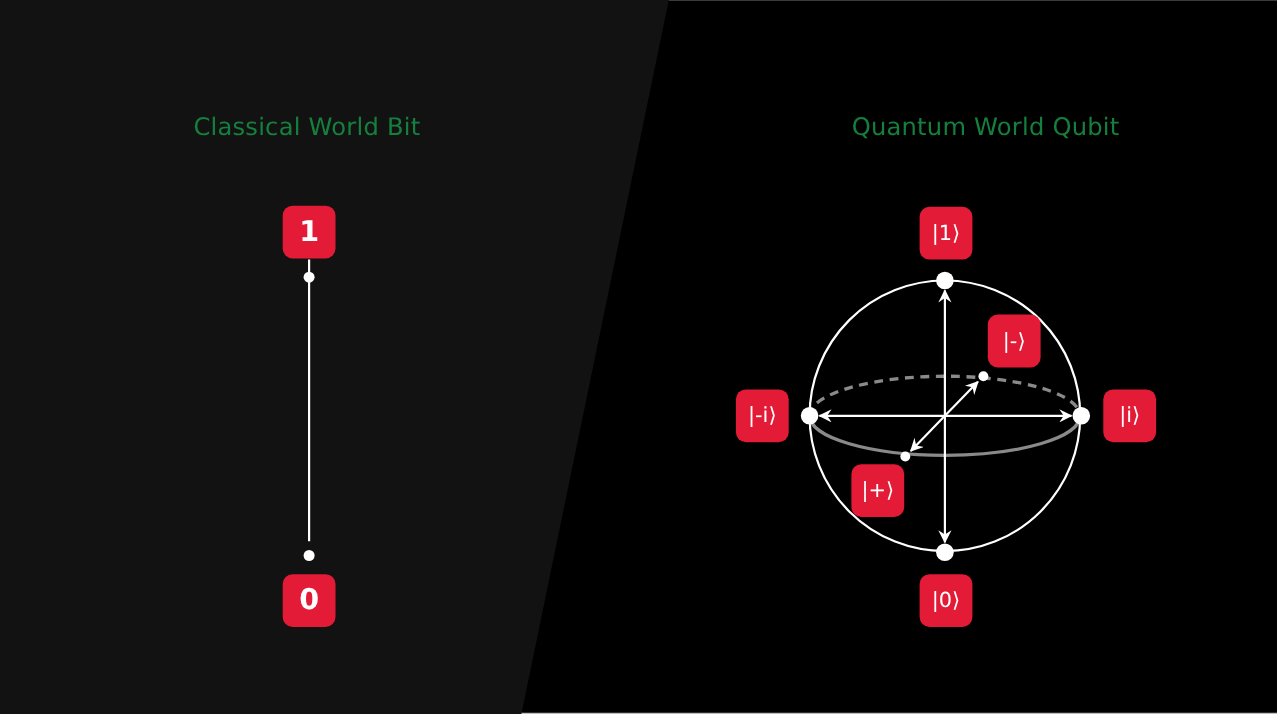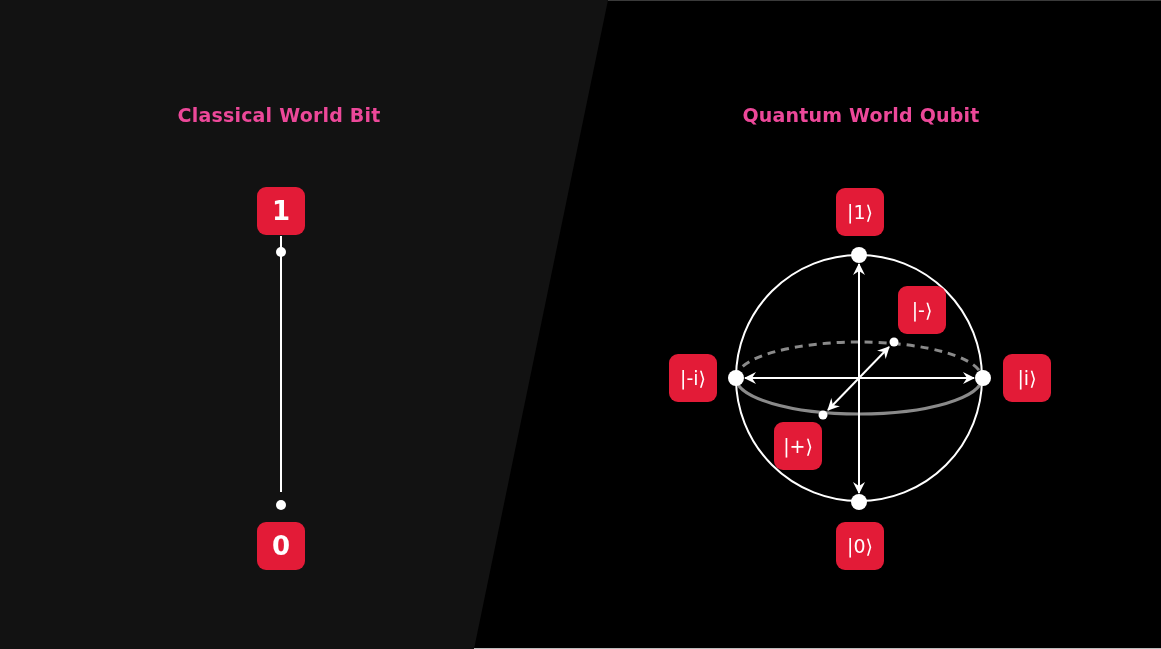--- a/index.html
+++ b/index.html
@@ -3,22 +3,22 @@
 <meta charset="utf-8">
 <style>
   html, body { margin: 0; padding: 0; }
   body {
     width: 1161px; height: 649px; overflow: hidden; position: relative;
     background: #000000;
     font-family: "DejaVu Sans", "Liberation Sans", sans-serif;
   }
   .bg-svg { position: absolute; left: 0; top: 0; }
   .title {
-    position: absolute; top: 104px; color: #ec4899; font-weight: bold;
-    font-size: 19px; letter-spacing: 0.2px; white-space: nowrap;
+    position: absolute; top: 104px; color: #15803d; font-weight: normal;
+    font-size: 22px; letter-spacing: 0.2px; white-space: nowrap;
     transform: translateX(-50%);
   }
   .badge {
     position: absolute; width: 48px; height: 48px; border-radius: 9px;
     background: #e31b37; color: #ffffff;
     display: flex; align-items: center; justify-content: center;
     transform: translate(-50%, -50%);
     font-size: 19px; white-space: nowrap;
   }
   .badge.bold { font-weight: bold; font-size: 26px; }
@@ -60,21 +60,21 @@
     <circle cx="859" cy="255" r="8" fill="#ffffff"></circle>
     <circle cx="859" cy="502" r="8" fill="#ffffff"></circle>
     <circle cx="736" cy="378" r="8" fill="#ffffff"></circle>
     <circle cx="983" cy="378" r="8" fill="#ffffff"></circle>
     <circle cx="894" cy="342" r="4.5" fill="#ffffff"></circle>
     <circle cx="823" cy="415" r="4.5" fill="#ffffff"></circle>
   </g>
 </svg>
 
 <div class="title" style="left:279px;">Classical World Bit</div>
-<div class="title" style="left:861px;">Quantum World Qubit</div>
+<div class="title" style="left:896px;">Quantum World Qubit</div>
 
 <div class="badge bold" style="left:281px; top:211px;">1</div>
 <div class="badge bold" style="left:281px; top:546px;">0</div>
 
 <div class="badge" style="left:860px; top:212px;">|1⟩</div>
 <div class="badge" style="left:860px; top:546px;">|0⟩</div>
 <div class="badge" style="left:693px; top:378px;">|-i⟩</div>
 <div class="badge" style="left:1027px; top:378px;">|i⟩</div>
 <div class="badge" style="left:922px; top:310px;">|-⟩</div>
 <div class="badge" style="left:798px; top:446px;">|+⟩</div>

